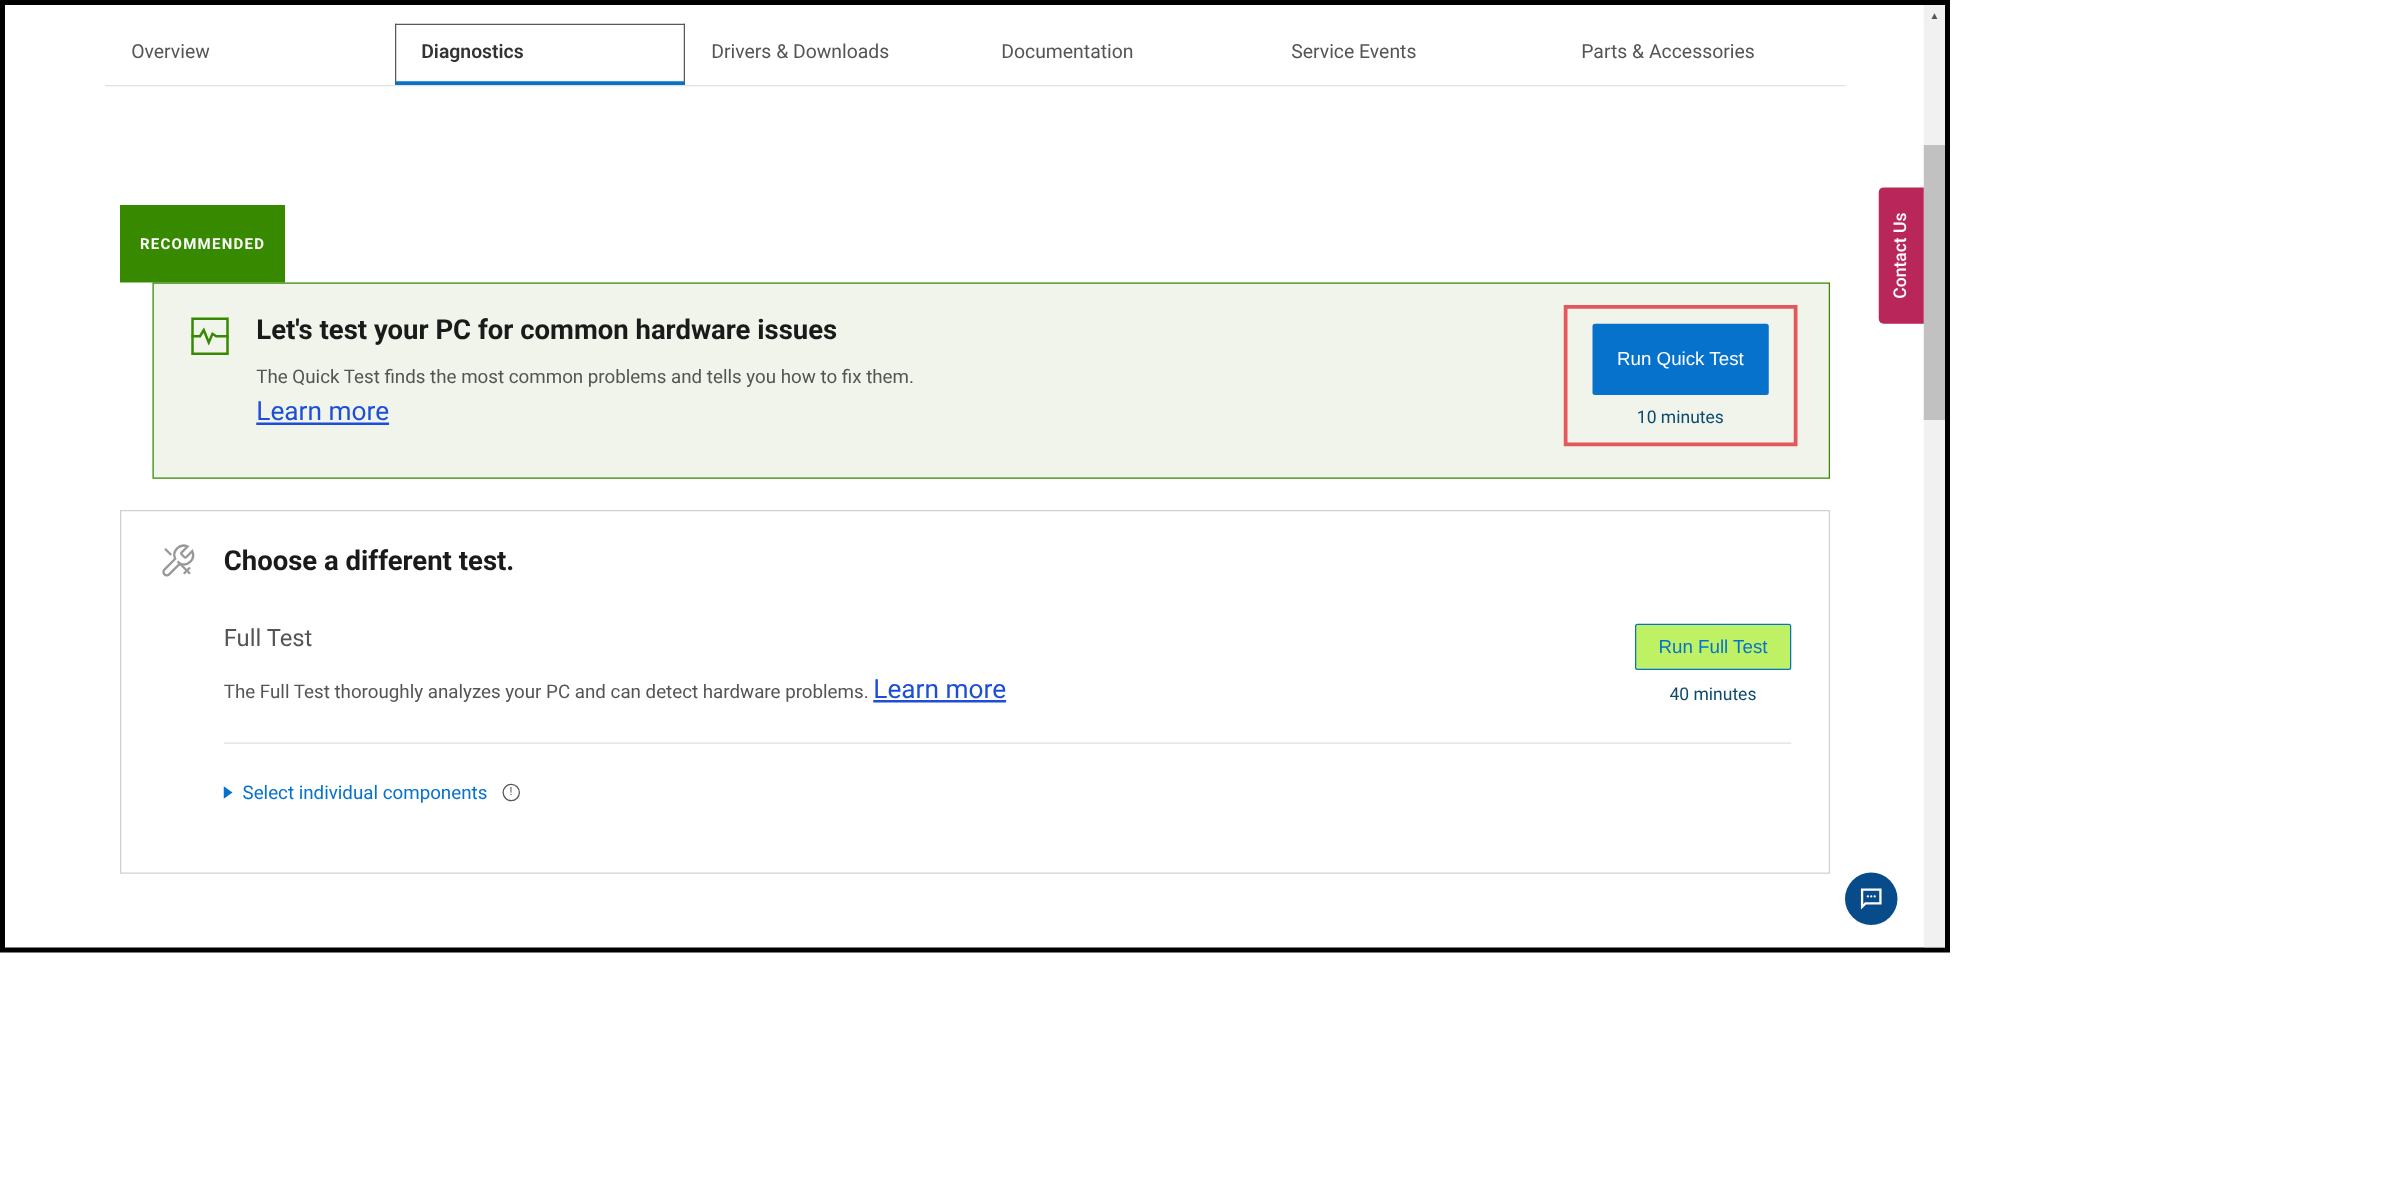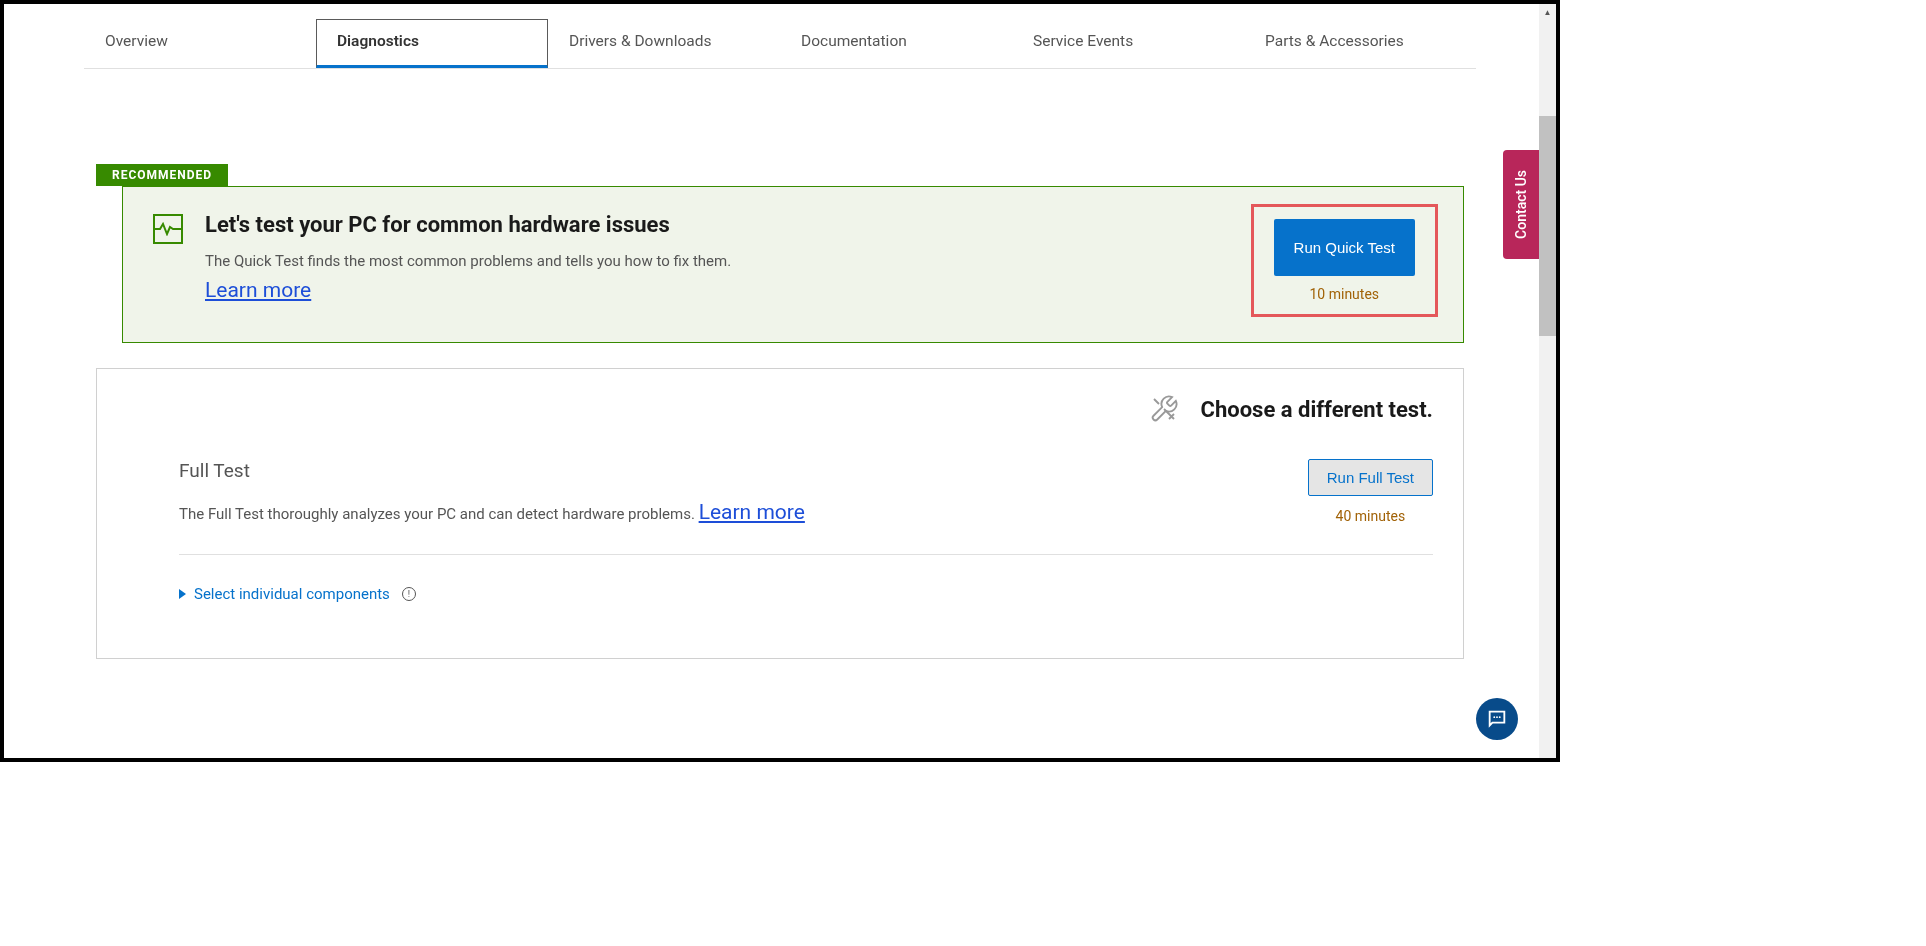--- a/index.html
+++ b/index.html
@@ -71,21 +71,21 @@
       color: #333;
     }
     .main {
       margin-top: 95px;
       padding: 0 12px;
     }
     .recommended-badge {
       display: inline-block;
       background: #378a00;
       color: #fff;
-      padding: 4px 16px;
+      padding: 24px 16px;
       font-size: 12px;
       font-weight: 700;
       letter-spacing: 1px;
     }
     .recommended-card {
       border: 1px solid #378a00;
       background: #f0f4ea;
       padding: 25px 30px;
       display: flex;
       align-items: flex-start;
@@ -141,33 +141,32 @@
       color: #fff;
       border: none;
       padding: 20px 20px;
       font-size: 15px;
       cursor: pointer;
       border-radius: 2px;
       margin-bottom: 10px;
     }
     .duration {
       font-size: 14px;
-      color: #a16207;
+      color: #0c4a6e;
     }
     .different-test-card {
       border: 1px solid #d0d0d0;
       padding: 25px 30px;
       margin-top: 25px;
     }
     .different-test-header {
       display: flex;
       align-items: center;
       gap: 22px;
       margin-bottom: 35px;
-      justify-content: flex-end;
     }
     .tools-icon {
       width: 30px;
       height: 30px;
       flex-shrink: 0;
       color: #999;
     }
     .different-test-header h2 {
       font-size: 22px;
       font-weight: 700;
@@ -193,21 +192,21 @@
       margin-bottom: 18px;
     }
     .test-left p {
       font-size: 15px;
       color: #555;
     }
     .test-right {
       text-align: center;
     }
     .btn-secondary {
-      background: #e5e5e5;
+      background: #bef264;
       color: #0672cb;
       border: 1px solid #0672cb;
       padding: 9px 18px;
       font-size: 15px;
       cursor: pointer;
       border-radius: 2px;
       margin-bottom: 12px;
     }
     .custom-test h3 {
       font-size: 19px;

